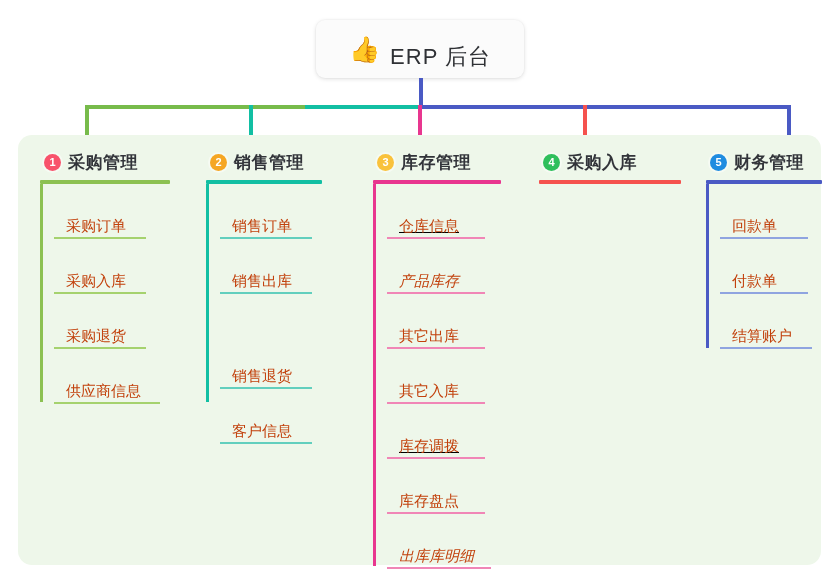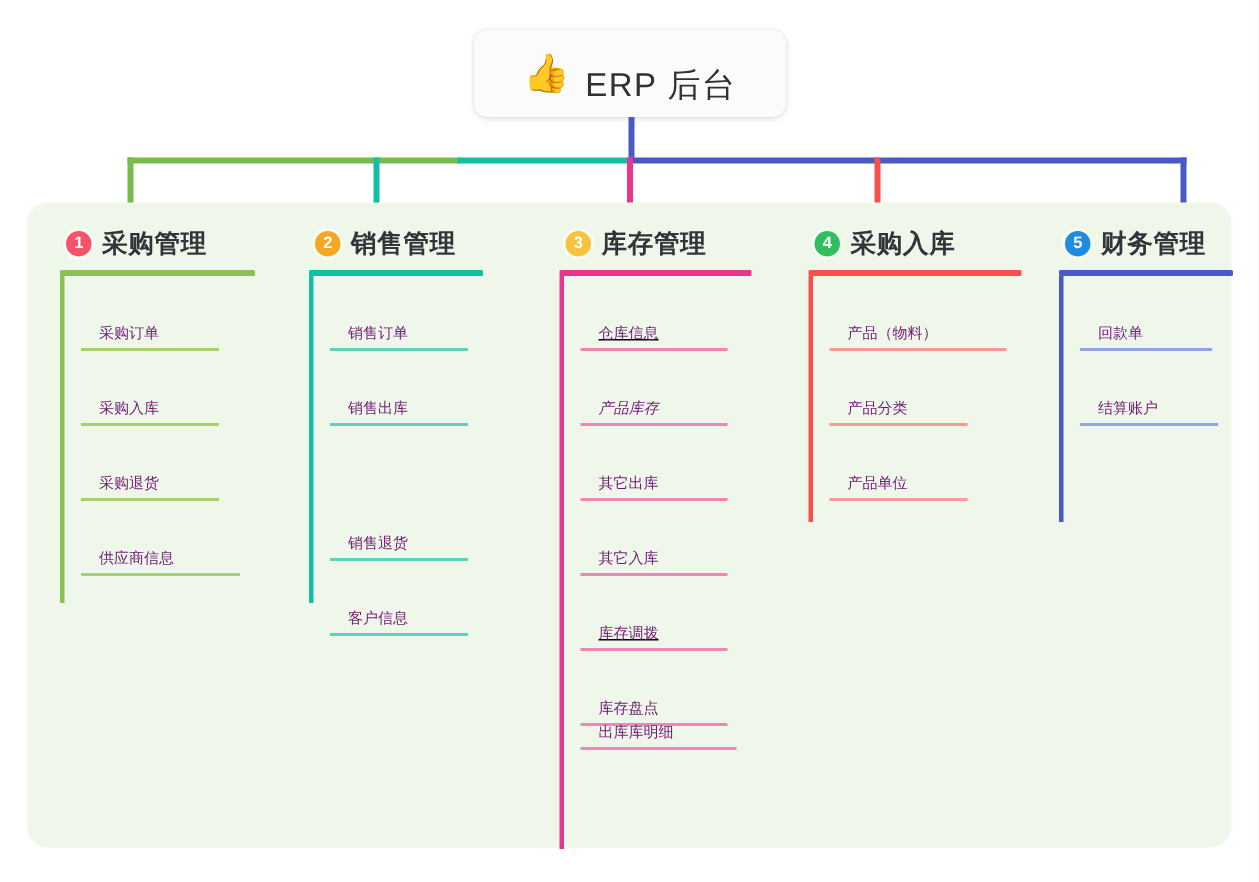--- a/index.html
+++ b/index.html
@@ -67,21 +67,21 @@
   }
   .col-title{font-size:17px;color:#32343a;font-weight:600;letter-spacing:.5px;}
   .head-rule{height:4px;border-radius:1px;margin-top:4px;}
 
   .items{position:relative;padding-top:0;}
   .spine{position:absolute;left:0;top:0;width:3px;}
   .item{
     position:relative;margin-left:14px;
   }
   .item-label{
-    font-size:10px;color:#701a75;
+    font-size:15px;color:#c2410c;
     padding:0 0 4px 12px;white-space:nowrap;line-height:1;
   }
   .item-rule{height:2px;}
 </style>
 </head>
 <body>
 
 <div id="root">
 
   <div class="title-card">
@@ -178,61 +178,50 @@
               <div class="item-rule" style="background: rgb(240, 134, 182); width: 98px;"></div>
             </div>
             <div class="item" style="padding-top: 34px; text-decoration: underline;">
               <div class="item-label">库存调拨</div>
               <div class="item-rule" style="background: rgb(240, 134, 182); width: 98px;"></div>
             </div>
             <div class="item" style="padding-top: 34px;">
               <div class="item-label">库存盘点</div>
               <div class="item-rule" style="background: rgb(240, 134, 182); width: 98px;"></div>
             </div>
-            <div class="item" style="">
+            <div class="item" style="padding-top: 34px; font-style: italic;">
               <div class="item-label">出库库明细</div>
               <div class="item-rule" style="background: rgb(240, 134, 182); width: 104px;"></div>
             </div>
           </div>
         </div>
         <div class="col" style="left: 521px; top: 13px;">
           <div class="col-head">
             <span class="badge" style="background: rgb(47, 191, 92);">4</span>
             <span class="col-title">采购入库</span>
           </div>
           <div class="head-rule" style="background: rgb(245, 82, 78); width: 142px;"></div>
-          <div class="items">
-            <div class="spine" style="background: rgb(245, 82, 78); height: 163.5px;"></div>
-            <div class="item" style="padding-top: 34px;">
-              <div class="item-label">产品（物料）</div>
-              <div class="item-rule" style="background: rgb(247, 154, 148); width: 118px;"></div>
-            </div>
-            <div class="item" style="padding-top: 34px;">
-              <div class="item-label">产品分类</div>
-              <div class="item-rule" style="background: rgb(247, 154, 148); width: 92px;"></div>
-            </div>
-            <div class="item" style="padding-top: 34px;">
-              <div class="item-label">产品单位</div>
-              <div class="item-rule" style="background: rgb(247, 154, 148); width: 92px;"></div>
-            </div>
-          </div>
         </div>
         <div class="col" style="left: 688px; top: 13px;">
           <div class="col-head">
             <span class="badge" style="background: rgb(31, 140, 224);">5</span>
             <span class="col-title">财务管理</span>
           </div>
           <div class="head-rule" style="background: rgb(74, 90, 196); width: 116px;"></div>
           <div class="items">
             <div class="spine" style="background: rgb(74, 90, 196); height: 163.5px;"></div>
             <div class="item" style="padding-top: 34px;">
               <div class="item-label">回款单</div>
               <div class="item-rule" style="background: rgb(143, 164, 224); width: 88px;"></div>
             </div>
             <div class="item" style="padding-top: 34px;">
+              <div class="item-label">付款单</div>
+              <div class="item-rule" style="background: rgb(143, 164, 224); width: 88px;"></div>
+            </div>
+            <div class="item" style="padding-top: 34px;">
               <div class="item-label">结算账户</div>
               <div class="item-rule" style="background: rgb(143, 164, 224); width: 92px;"></div>
             </div>
           </div>
         </div>
       </div>
   </div>
 
 </div>
 

